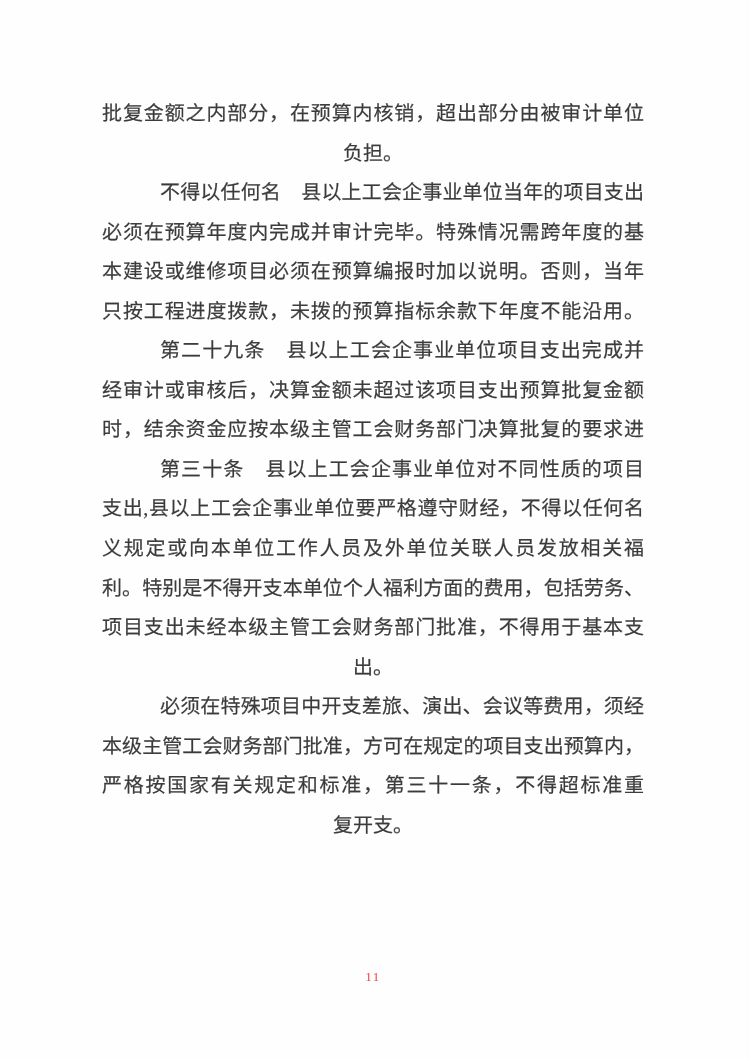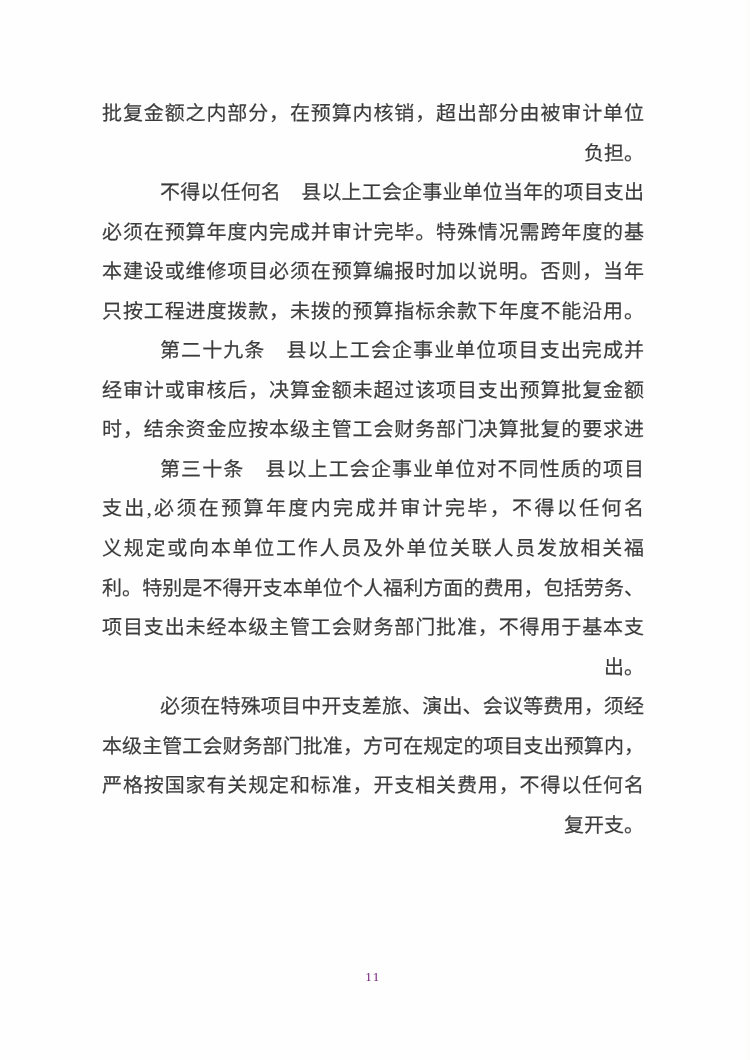--- a/index.html
+++ b/index.html
@@ -30,42 +30,42 @@
     margin: 0;
     padding: 0;
   }
   .line {
     height: 39.55px;
     line-height: 39.55px;
     font-size: 20px;
     letter-spacing: 0;
     white-space: normal;
     overflow: hidden;
-    text-align: right;
+    text-align: center;
     color: #3a3a3a;
     -webkit-text-stroke: 0.2px #4a4a4a;
   }
   .line.justify {
     text-align: justify;
     text-align-last: justify;
   }
   .line.indent {
     text-indent: 58px;
   }
   .page-number {
     position: absolute;
     left: 102px;
     top: 966px;
     width: 542px;
     height: 22px;
     line-height: 22px;
     text-align: center;
     font-size: 13px;
     letter-spacing: 1.5px;
-    color: #701a75;
+    color: #ef4444;
     font-family: "Liberation Serif", "DejaVu Serif", serif;
   }
 </style>
 </head>
 <body>
 
 <div class="page">
   <div class="doc-body">
       <div class="paragraph">
         <div class="line justify">批复金额之内部分，在预算内核销，超出部分由被审计单位</div>
@@ -77,27 +77,27 @@
         <div class="line justify">本建设或维修项目必须在预算编报时加以说明。否则，当年</div>
         <div class="line justify">只按工程进度拨款，未拨的预算指标余款下年度不能沿用。</div>
       </div>
       <div class="paragraph">
         <div class="line indent justify">第二十九条　县以上工会企事业单位项目支出完成并</div>
         <div class="line justify">经审计或审核后，决算金额未超过该项目支出预算批复金额</div>
         <div class="line justify">时，结余资金应按本级主管工会财务部门决算批复的要求进</div>
       </div>
       <div class="paragraph">
         <div class="line indent justify">第三十条　县以上工会企事业单位对不同性质的项目</div>
-        <div class="line justify">支出,必须在预算年度内完成并审计完毕，不得以任何名</div>
+        <div class="line justify">支出,县以上工会企事业单位要严格遵守财经，不得以任何名</div>
         <div class="line justify">义规定或向本单位工作人员及外单位关联人员发放相关福</div>
         <div class="line justify">利。特别是不得开支本单位个人福利方面的费用，包括劳务、</div>
         <div class="line justify">项目支出未经本级主管工会财务部门批准，不得用于基本支</div>
         <div class="line">出。</div>
       </div>
       <div class="paragraph">
         <div class="line indent justify">必须在特殊项目中开支差旅、演出、会议等费用，须经</div>
         <div class="line justify">本级主管工会财务部门批准，方可在规定的项目支出预算内，</div>
-        <div class="line justify">严格按国家有关规定和标准，开支相关费用，不得以任何名</div>
+        <div class="line justify">严格按国家有关规定和标准，第三十一条，不得超标准重</div>
         <div class="line">复开支。</div>
       </div>
     </div>
   <div class="page-number">11</div>
 </div>
 
 </body></html>

